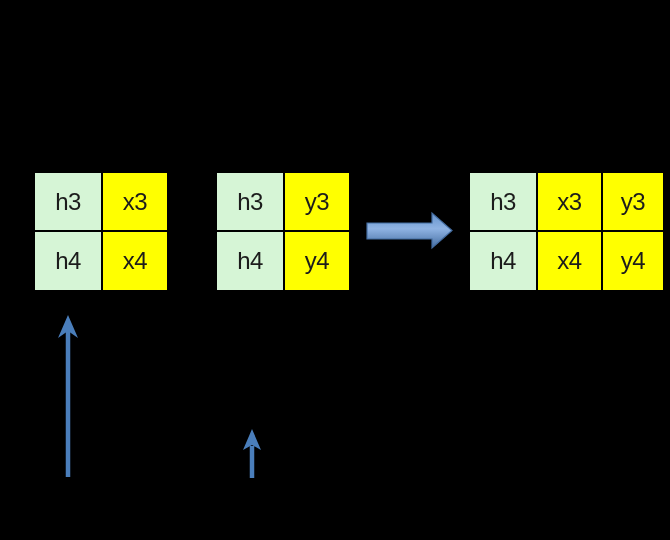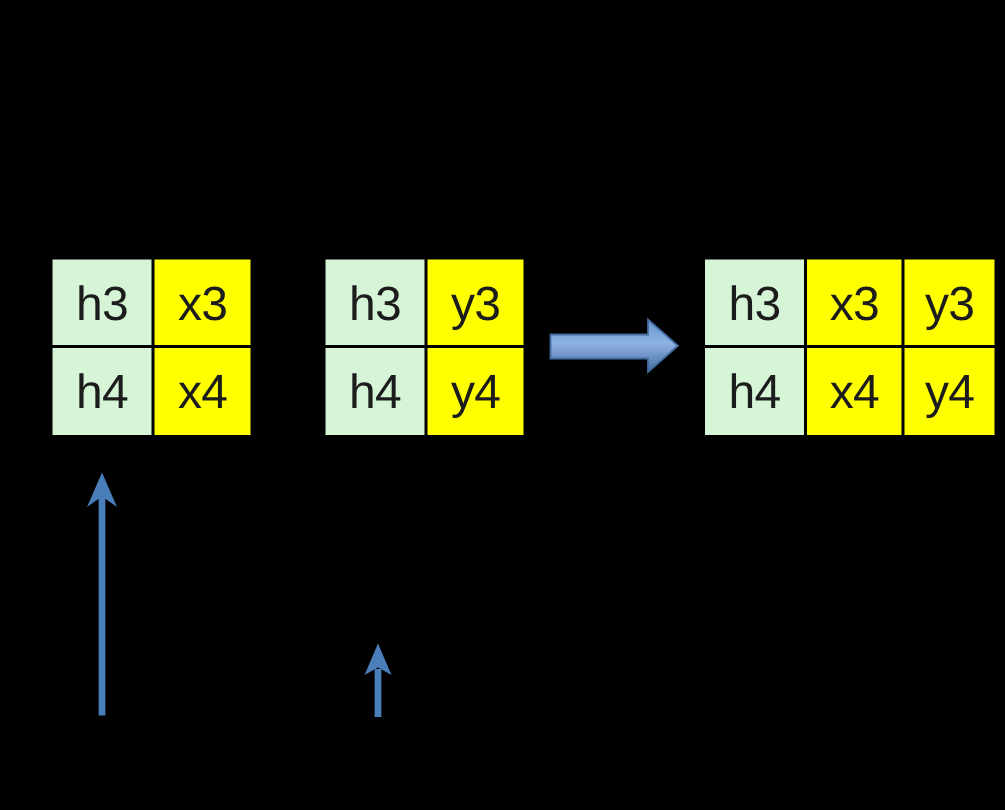--- a/index.html
+++ b/index.html
@@ -30,21 +30,21 @@
     grid-template-columns: 66px 63px 60px;
     grid-template-rows: 57px 58px;
   }
   #table-left   { left: 33px;  top: 171px; }
   #table-middle { left: 215px; top: 171px; }
   #table-result { left: 468px; top: 171px; }
   .cell {
     display: flex;
     align-items: center;
     justify-content: center;
-    font-size: 32px;
+    font-size: 24px;
     letter-spacing: -0.5px;
     color: var(--cell-text, #1c1c1c);
     line-height: 1;
     user-select: none;
   }
   .cell.green  { background: var(--green-cell, #D6F5D6); }
   .cell.yellow { background: var(--yellow-cell, #FFFF00); }
   #arrows-layer {
     position: absolute;
     left: 0;

